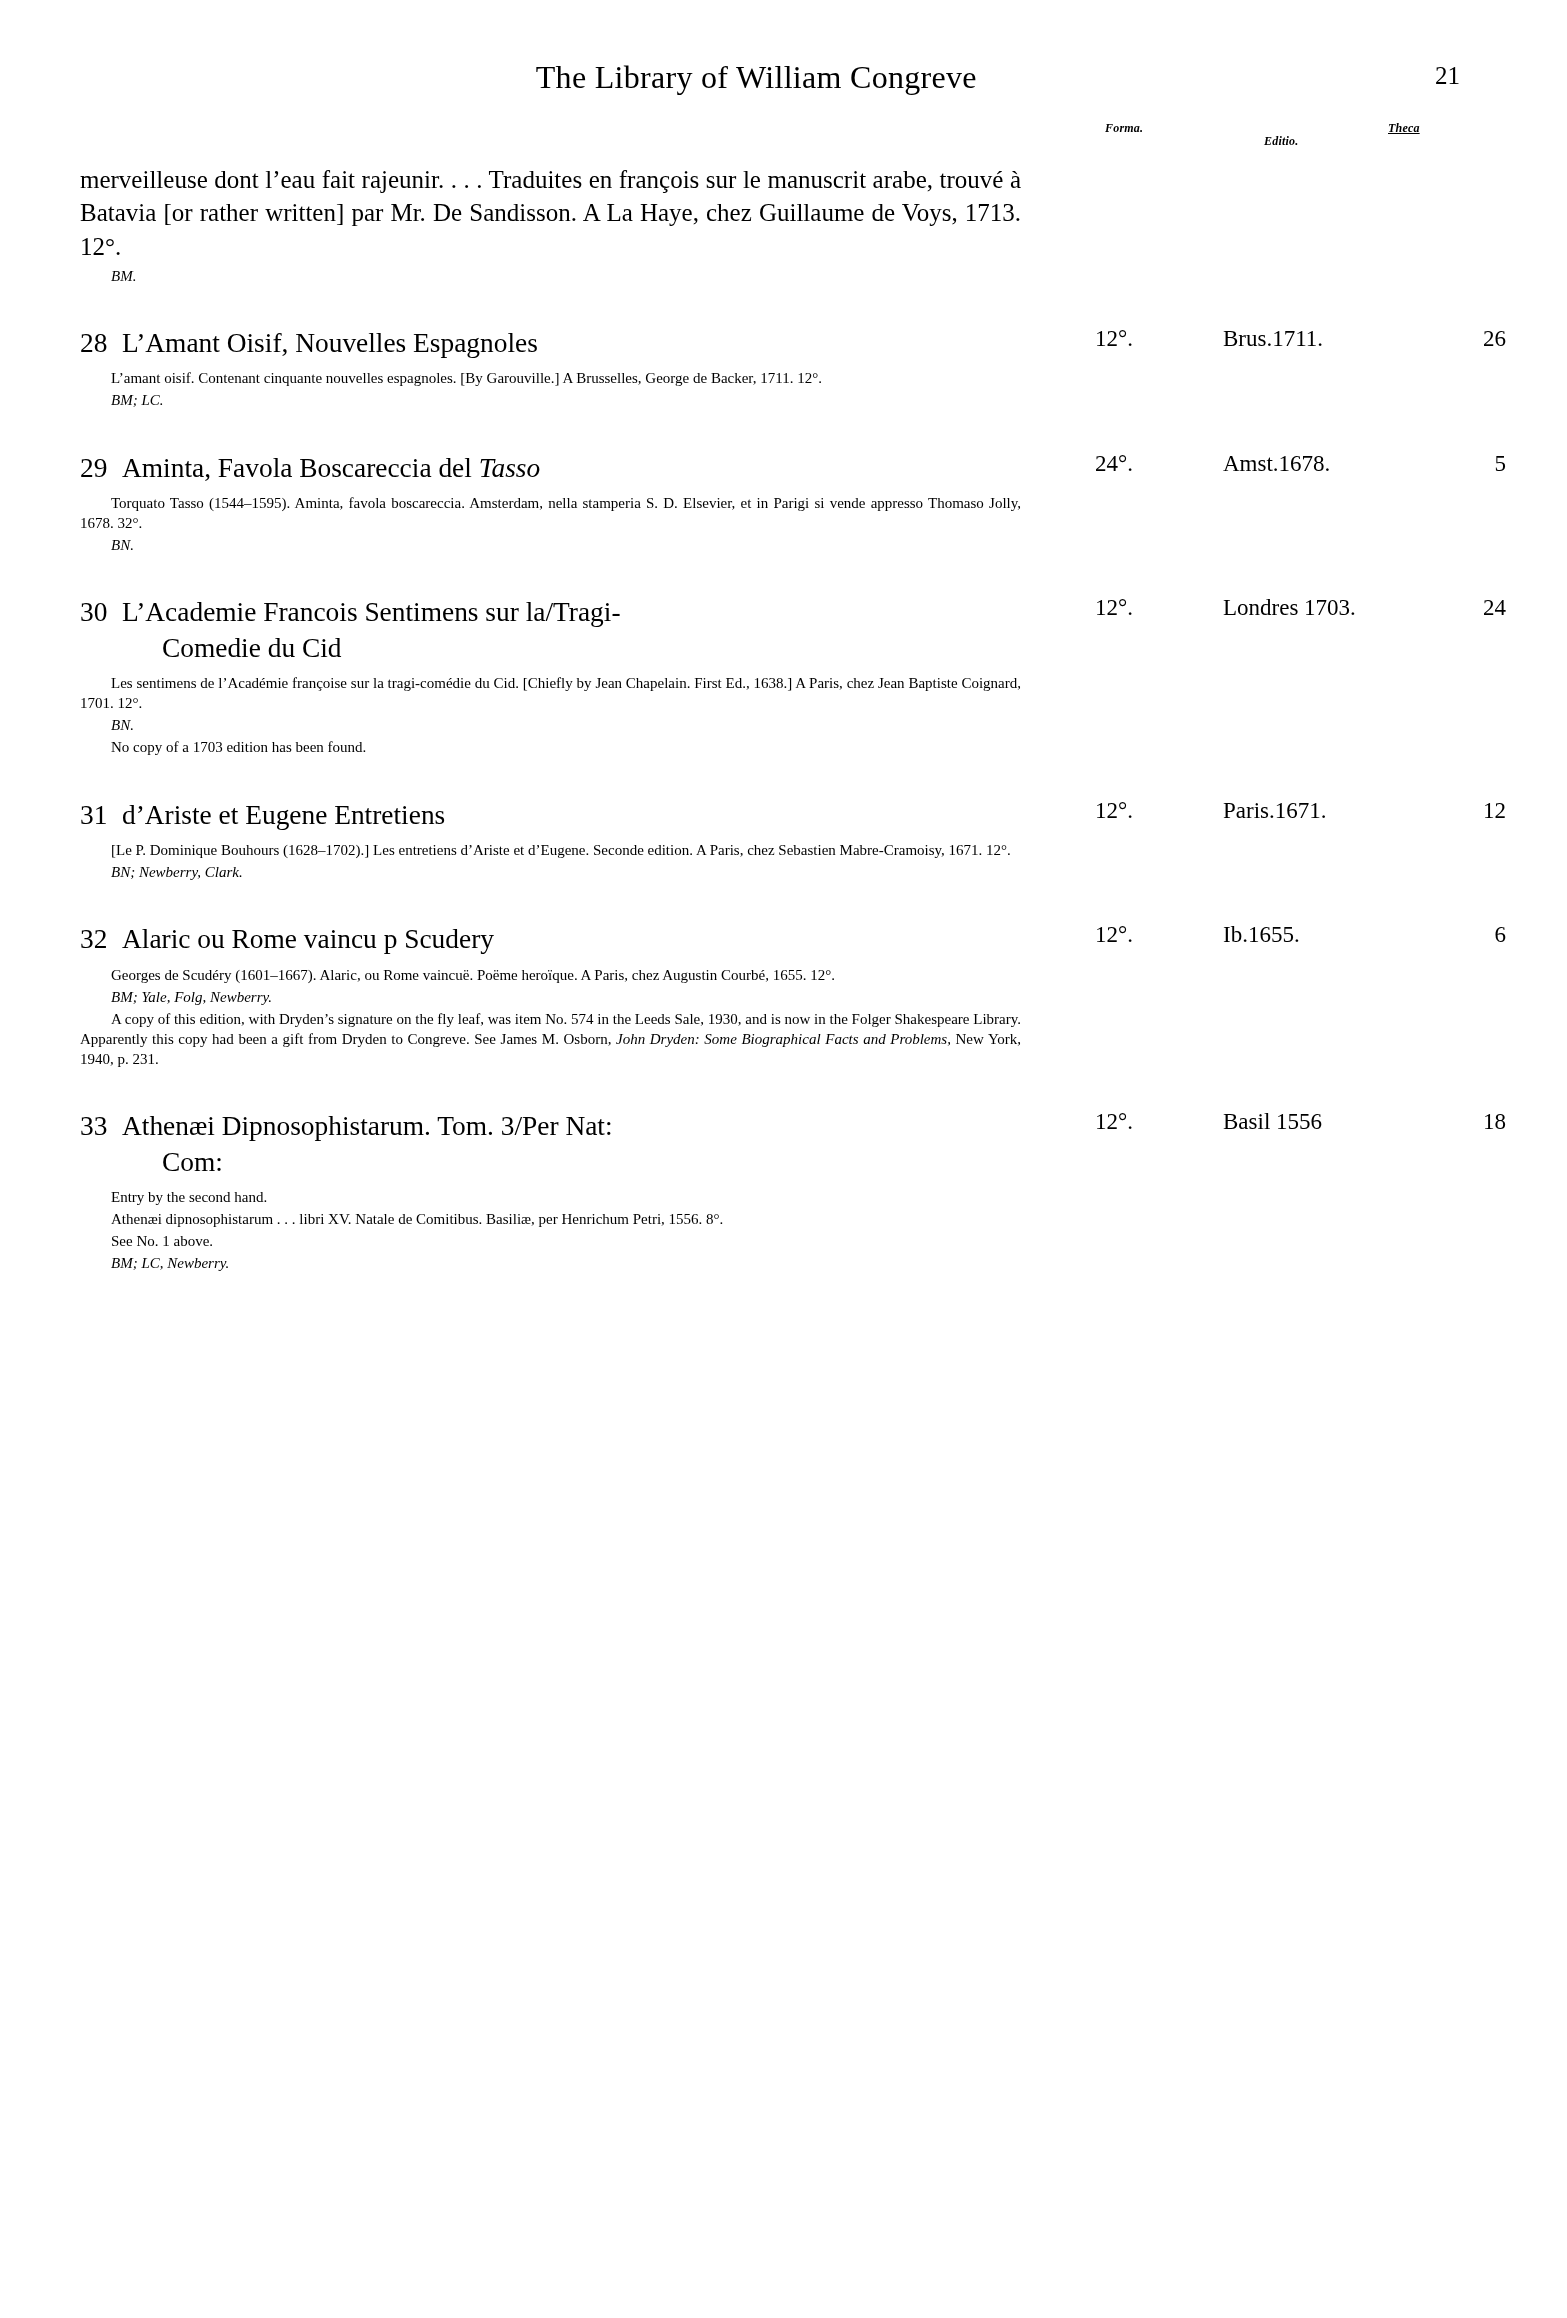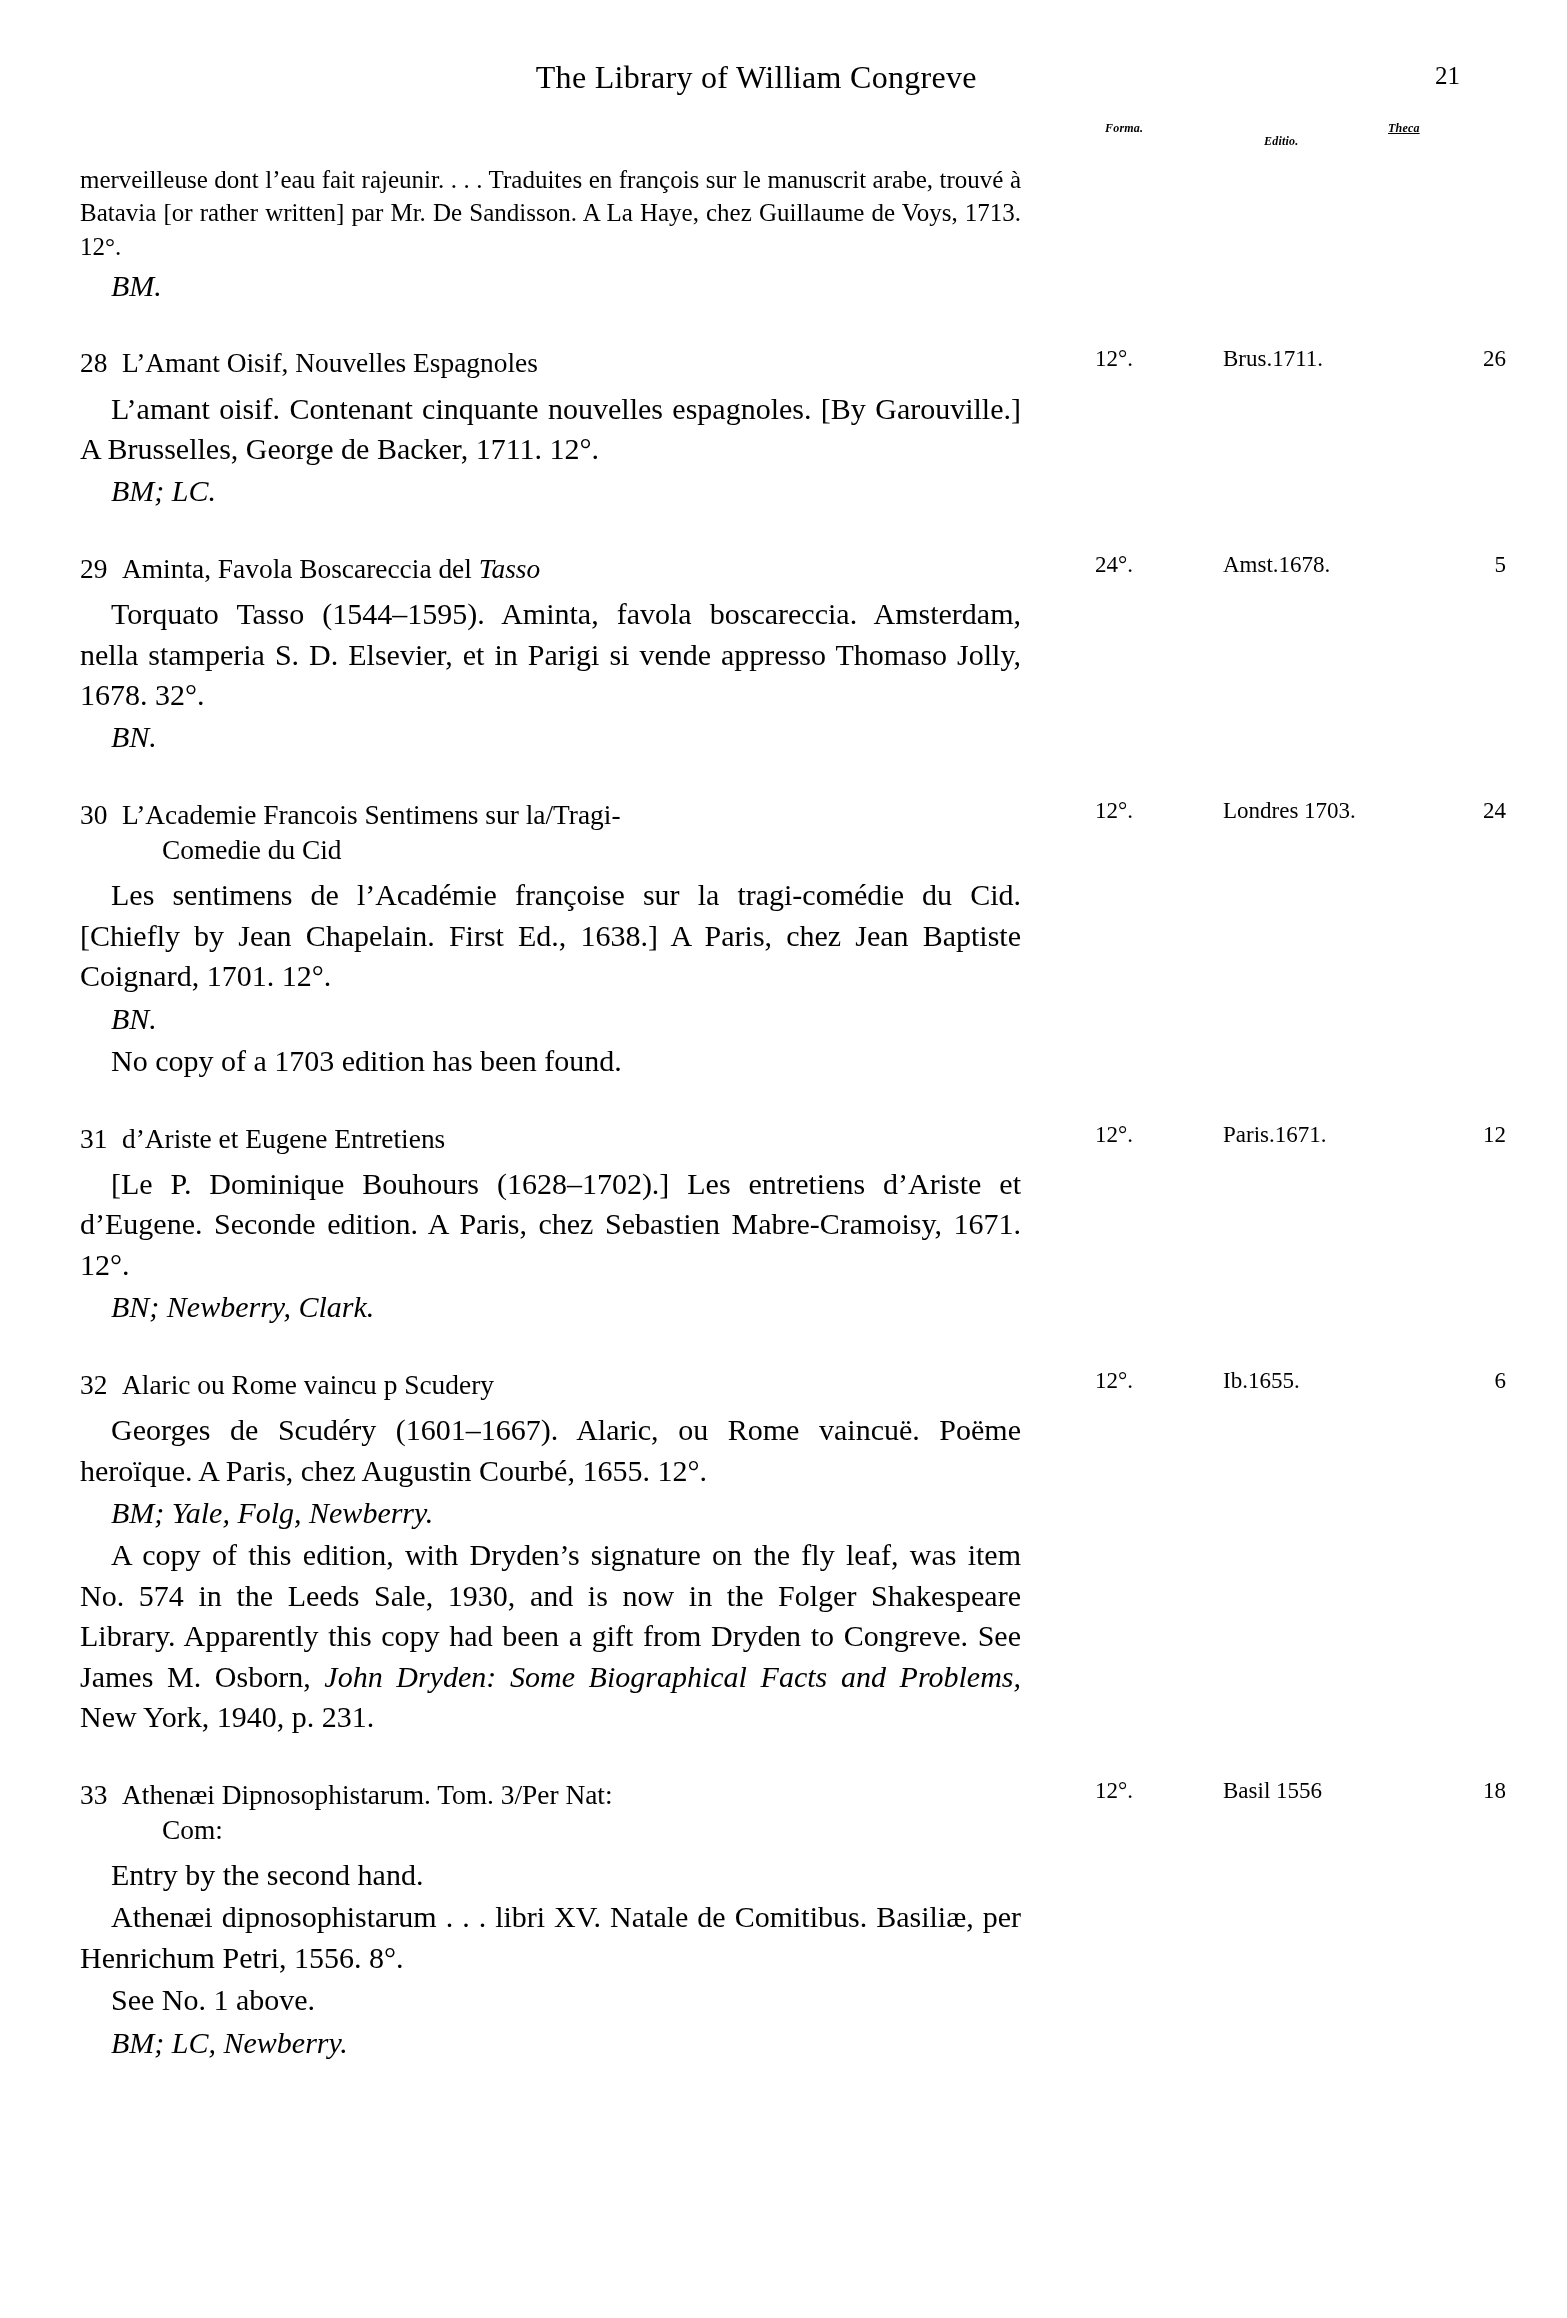--- a/index.html
+++ b/index.html
@@ -80,21 +80,21 @@
     display: inline-block;
     width: 42px;
   }
   .entry-title .ttl-ind {
     display: block;
     padding-left: 82px;
   }
   .entry-title i { font-style: italic; }
 
   .para {
-    font-size: 30px;
+    font-size: 15px;
     line-height: 1.35;
     text-align: justify;
     text-justify: inter-word;
     margin: 1.8px 0 0 0;
   }
   .para.indent { text-indent: 31px; }
   .para.src {
     font-style: italic;
     text-indent: 31px;
     text-align: left;

